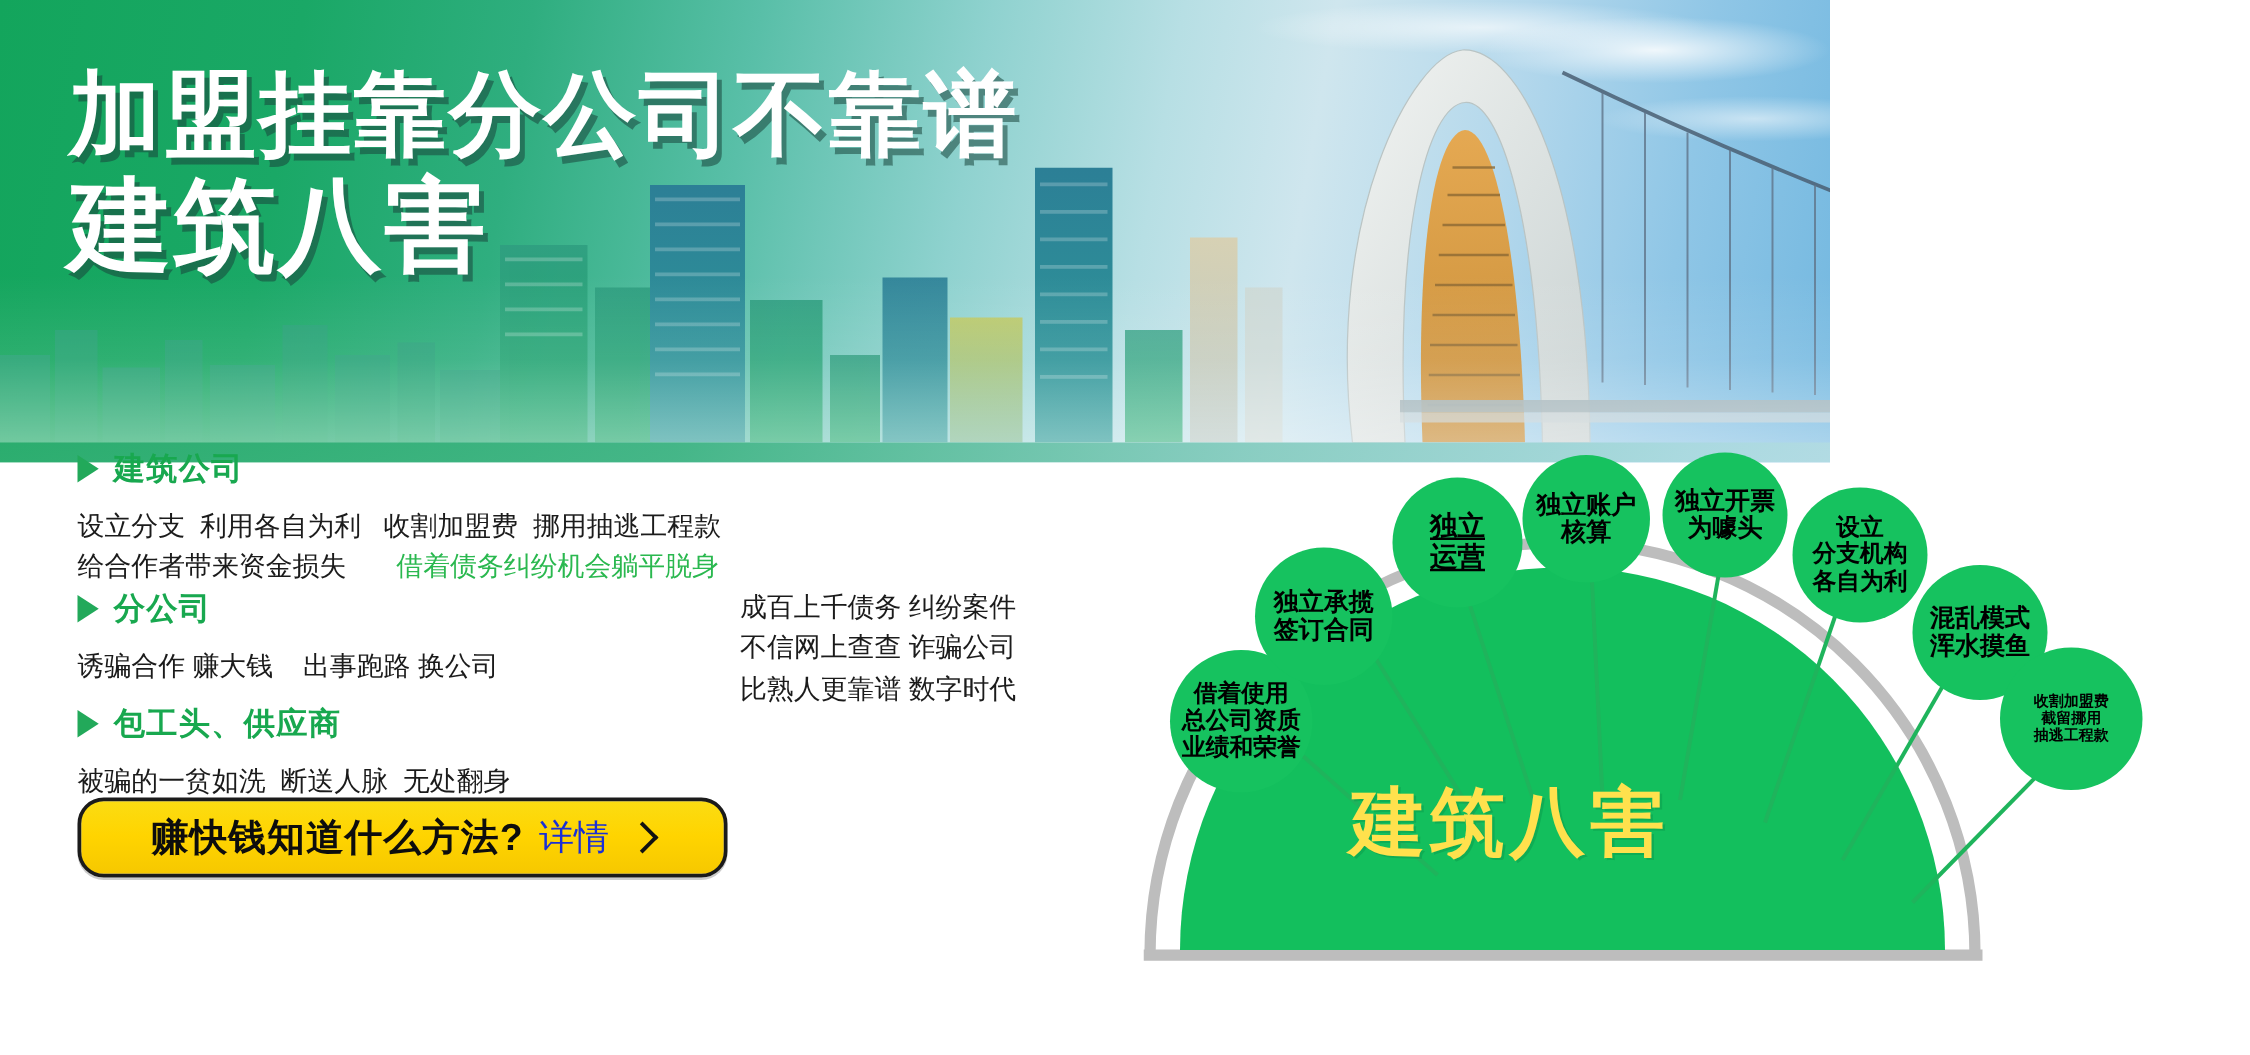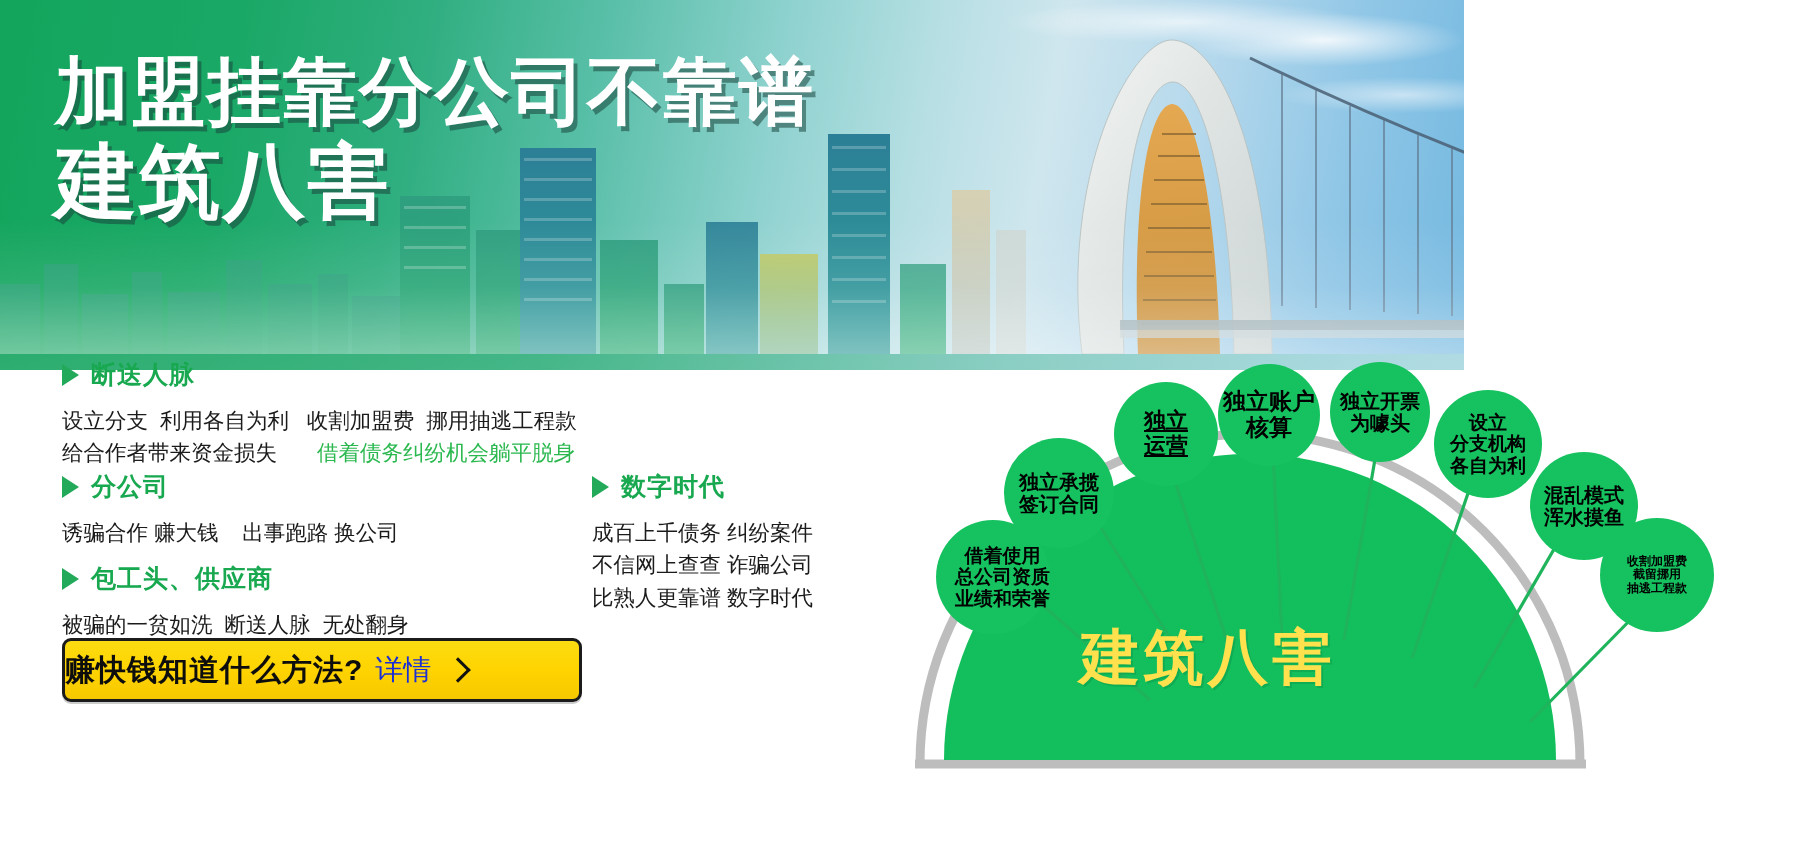--- a/index.html
+++ b/index.html
@@ -61,22 +61,22 @@
   }
   .sec-title{color:#18a84f;font-size:25px;font-weight:700;letter-spacing:1px;}
   .sec-line{color:#1b1b1b;font-size:21.5px;line-height:1.5;white-space:pre;}
   .sec-line .hl{color:#2ab84f;}
 
   .cta{
     position:absolute;left:62px;top:268px;
     width:514px;height:58px;
     background:linear-gradient(180deg,#fbdc12 0%,#ffd400 48%,#f6c800 100%);
     border:3px solid #1b1b1b;
-    border-radius:9px;
-    display:flex;align-items:center;gap:2px;
+    border-radius:21px;
+    display:flex;align-items:center;justify-content:center;gap:2px;
     box-shadow:0 2px 0 rgba(0,0,0,.2);
   }
   .cta .t1{color:#0d0d0d;font-size:30px;font-weight:700;letter-spacing:1px;}
   .cta .t2{color:#1a2fd6;font-size:28px;font-weight:400;margin-left:10px;}
   .cta .chev{
     margin-left:16px;width:15px;height:15px;
     border-top:3px solid #111;border-right:3px solid #111;
     transform:rotate(45deg);
   }
 
@@ -239,21 +239,21 @@
       <span class="l1">加盟挂靠分公司不靠谱</span>
       <span class="l2">建筑八害</span>
     </div>
   </div>
 
   <div class="content">
 
     <div class="sec" style="left:62px;top:-12px;width:560px;">
       <div class="sec-head">
         <span class="tri"></span>
-        <span class="sec-title">断送人脉</span>
+        <span class="sec-title">建筑公司</span>
       </div>
       <div class="sec-line">设立分支  利用各自为利   收割加盟费  挪用抽逃工程款</div>
       <div class="sec-line"><span>给合作者带来资金损失</span><span class="hl" style="margin-left:40px;">借着债务纠纷机会躺平脱身</span></div>
     </div>
 
     <div class="sec" style="left:62px;top:100px;width:440px;">
       <div class="sec-head">
         <span class="tri"></span>
         <span class="sec-title">分公司</span>
       </div>
@@ -262,24 +262,20 @@
 
     <div class="sec" style="left:62px;top:192px;width:460px;">
       <div class="sec-head">
         <span class="tri"></span>
         <span class="sec-title">包工头、供应商</span>
       </div>
       <div class="sec-line">被骗的一贫如洗  断送人脉  无处翻身</div>
     </div>
 
     <div class="sec" style="left:592px;top:100px;width:260px;">
-      <div class="sec-head">
-        <span class="tri"></span>
-        <span class="sec-title">数字时代</span>
-      </div>
       <div class="sec-line">成百上千债务 纠纷案件</div>
       <div class="sec-line">不信网上查查 诈骗公司</div>
       <div class="sec-line">比熟人更靠谱 数字时代</div>
     </div>
 
     <div class="cta">
       <span class="t1">赚快钱知道什么方法?</span>
       <span class="t2">详情</span>
       <span class="chev"></span>
     </div>
@@ -301,33 +297,33 @@
         <line x1="372" y1="62" x2="382" y2="268"></line>
         <line x1="480" y1="60" x2="444" y2="270"></line>
         <line x1="580" y1="88" x2="512" y2="288"></line>
         <line x1="672" y1="148" x2="574" y2="318"></line>
         <line x1="742" y1="238" x2="630" y2="352"></line>
       </g>
     </svg>
 
     <div class="dome-label" style="left:180px;top:248px;">建筑八害</div>
 
-    <div class="bubble" style="left:36px;top:150px;width:114px;height:114px;font-size:19px;justify-content:flex-end;">
+    <div class="bubble" style="left:36px;top:150px;width:114px;height:114px;font-size:19px;">
       <span><span>借着使用</span><br><span>总公司资质</span><br><span>业绩和荣誉</span></span>
     </div>
 
     <div class="bubble" style="left:104px;top:68px;width:110px;height:110px;font-size:20px;">
       <span><span>独立承揽</span><br><span>签订合同</span></span>
     </div>
 
     <div class="bubble" style="left:214px;top:12px;width:104px;height:104px;font-size:22px;text-decoration:underline;">
       <span><span>独立</span><br><span>运营</span></span>
     </div>
 
-    <div class="bubble" style="left:318px;top:-6px;width:102px;height:102px;font-size:23px;">
+    <div class="bubble" style="left:318px;top:-6px;width:102px;height:102px;font-size:20px;">
       <span><span>独立账户</span><br><span>核算</span></span>
     </div>
 
     <div class="bubble" style="left:430px;top:-8px;width:100px;height:100px;font-size:20px;">
       <span><span>独立开票</span><br><span>为噱头</span></span>
     </div>
 
     <div class="bubble" style="left:534px;top:20px;width:108px;height:108px;font-size:19px;">
       <span><span>设立</span><br><span>分支机构</span><br><span>各自为利</span></span>
     </div>

